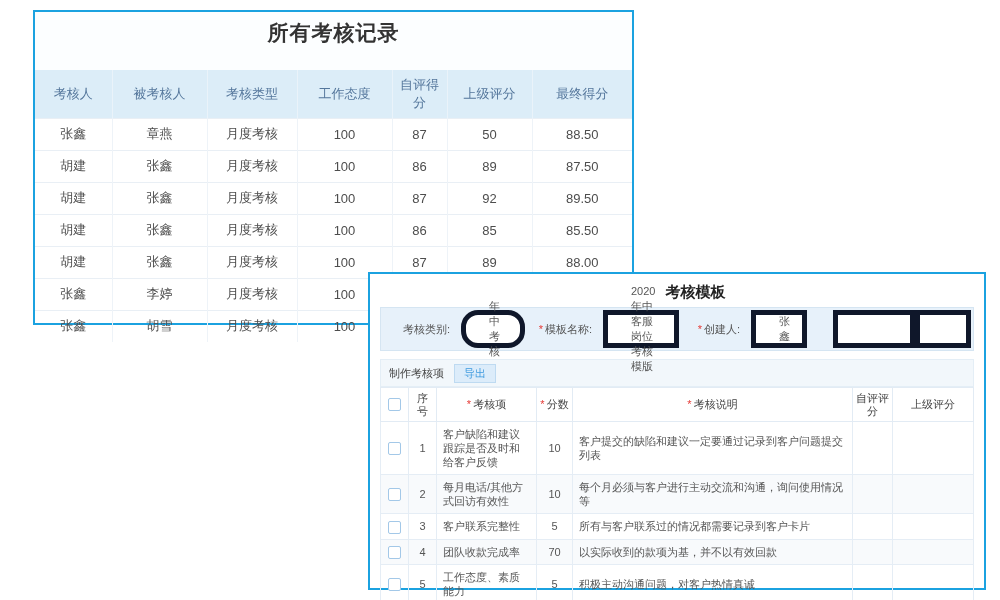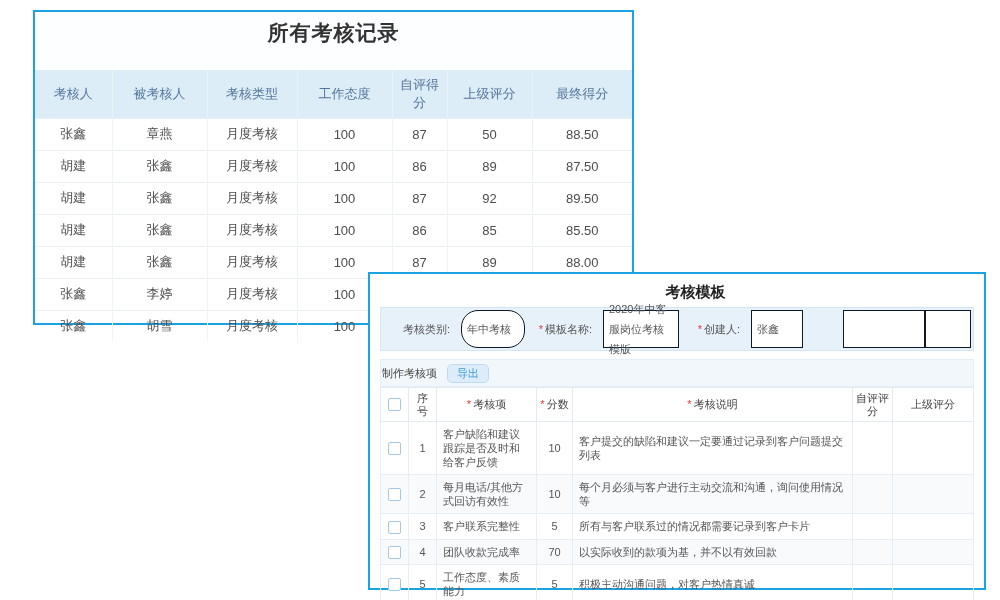--- a/index.html
+++ b/index.html
@@ -20,33 +20,33 @@
                      border-top: 1px solid #e9eff5; border-right: 1px solid #eef3f8; padding: 2px 4px; }
   table.records td:last-child { border-right: none; }
 
   
   #panel2 { left: 368px; top: 272px; width: 618px; height: 318px; z-index: 5; }
   .p2-title { height: 33px; line-height: 35px; text-align: center;
               font-size: 15px; font-weight: bold; color: #222; padding-left: 37px; }
   .form-band { margin: 0 10px; height: 44px; background: #e7f1fa; border: 1px solid #d5e5f2;
                display: flex; align-items: center; font-size: 11px; color: #555; padding: 0 2px; }
   .fb-label { text-align: right; padding-right: 11px; white-space: nowrap; flex: none; }
-  .fb-value { background: #fff; border: 1px solid #0f172a; height: 38px; flex: none;
-              display: flex; align-items: center; padding: 1px 5px; line-height: 20px; color: #555; }
+  .fb-value { background: #fff; border: 5px solid #0f172a; height: 38px; flex: none;
+              display: flex; align-items: center; padding: 1px 23px; line-height: 15px; color: #555; }
   .w-cat-l { width: 78px; } .w-cat-v { width: 64px; border-radius: 17px; }
   .w-name-l { width: 78px; text-align: right; } .w-name-v { width: 76px; }
   .w-cre-l { width: 72px; } .w-cre-v { width: 52px; }
   .fb-spacer { flex: 1 1 auto; }
   .w-e1 { width: 82px; } .w-e2 { width: 46px; }
   .req { color: #e53935; margin-right: 2px; }
 
   .toolbar { margin: 8px 10px 0 10px; height: 28px; background: #f2f7fb; border: 1px solid #e4eef6;
-             display: flex; align-items: center; padding: 0 1px; font-size: 11px; color: #444; }
+             display: flex; align-items: center; padding: 0 8px; font-size: 11px; color: #444; }
   .export { margin-left: 10px; background: #dcecfa; color: #3f9bdf; border: 1px solid #bedaf1;
-            border-radius: 5px; font-size: 11px; padding: 3px 9px; cursor: pointer;
+            border-radius: 0; font-size: 11px; padding: 3px 9px; cursor: pointer;
             font-family: inherit; line-height: 1; }
 
   table.items { width: 594px; margin: 0 10px; border-collapse: collapse; table-layout: fixed;
                 font-size: 11px; border: 1px solid #dbe7f2; }
   table.items th { font-weight: normal; color: #444; background: #fff; height: 34px;
                    border: 1px solid #e2ebf4; padding: 2px 3px; line-height: 13px; }
   table.items td { border: 1px solid #e5edf5; padding: 5px 6px; line-height: 14px;
                    text-align: center; color: #555; }
   table.items td.lft { text-align: left; }
   table.items tbody tr:nth-child(even) td { background: #f8fafc; }

